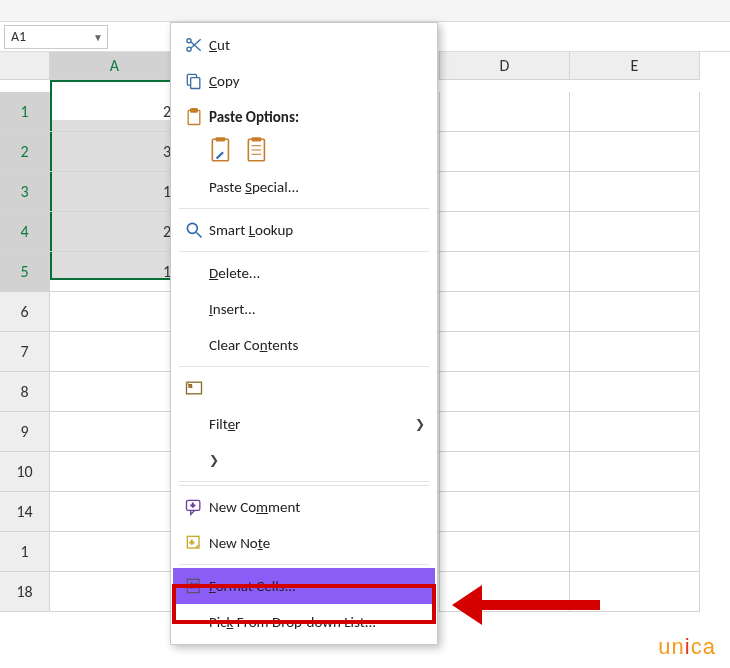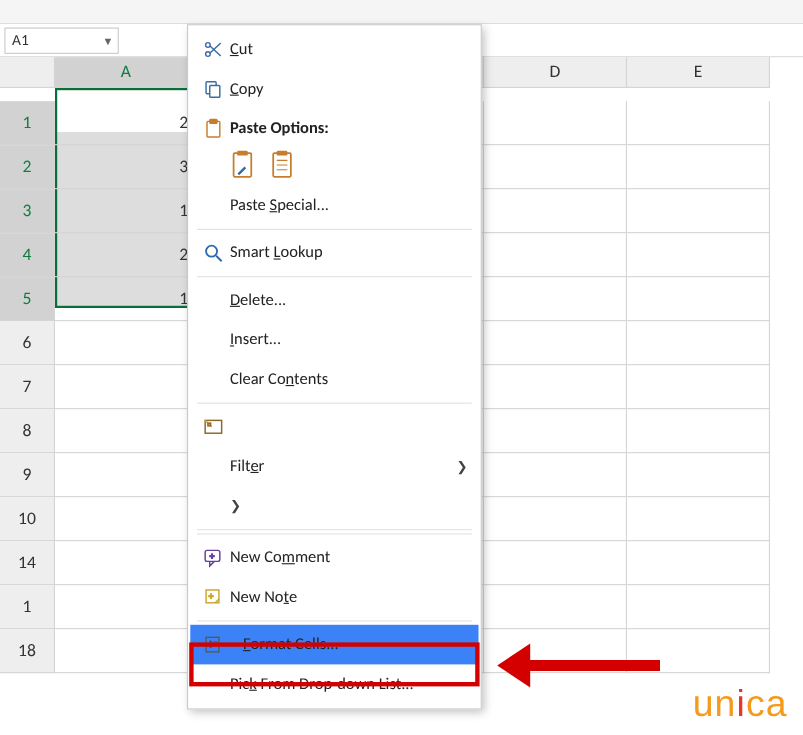--- a/index.html
+++ b/index.html
@@ -133,22 +133,21 @@
     font-size: 12px;
     color: #444;
   }
   .menu-item u { text-decoration: underline; }
   .menu-sep {
     height: 1px;
     background: #e2e2e2;
     margin: 3px 6px;
   }
   .menu-item.highlight {
-    background: #3b82f6;
-    gap: 12px;
+    background: #8b5cf6;
   }
   .paste-icons {
     padding-left: 36px;
     display:flex;
     gap:10px;
     height:34px;
     align-items:center;
   }
   .red-callout {
     position:absolute;
@@ -171,21 +170,21 @@
     width:0;height:0;
     border-top:20px solid transparent;
     border-bottom:20px solid transparent;
     border-right:30px solid #d40000;
   }
   
   .watermark {
     position:absolute;
     right:14px;
     bottom:8px;
-    font-size:34px;
+    font-size:22px;
     font-family: Arial, sans-serif;
     font-weight: 400;
     letter-spacing: 1px;
     z-index: 30;
     color:#f59a1b;
   }
   .watermark .c-i { color:#e7342c; }
   .watermark .c-a { color:#f59a1b; }
   
   .icon-slot svg { width:20px; height:20px; }

